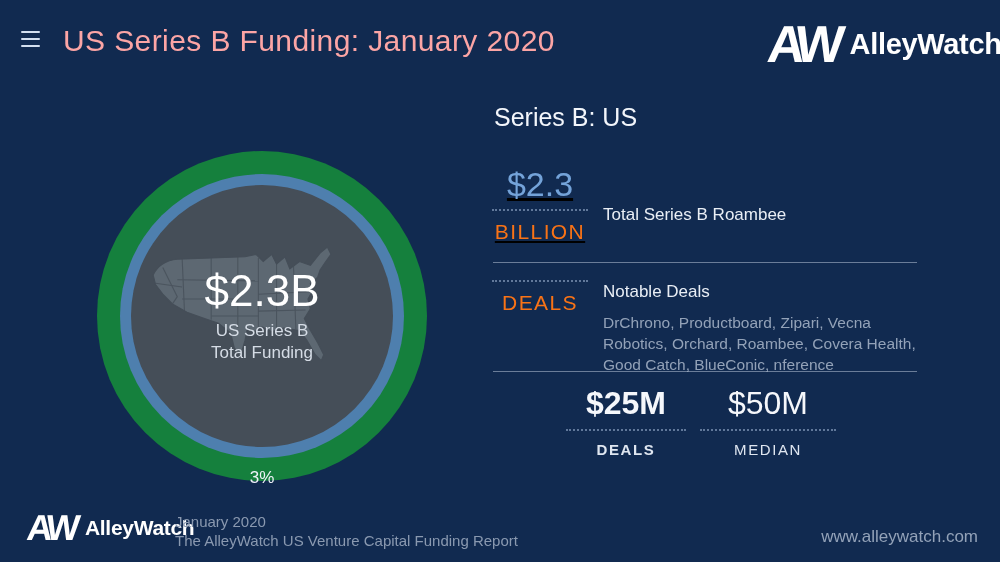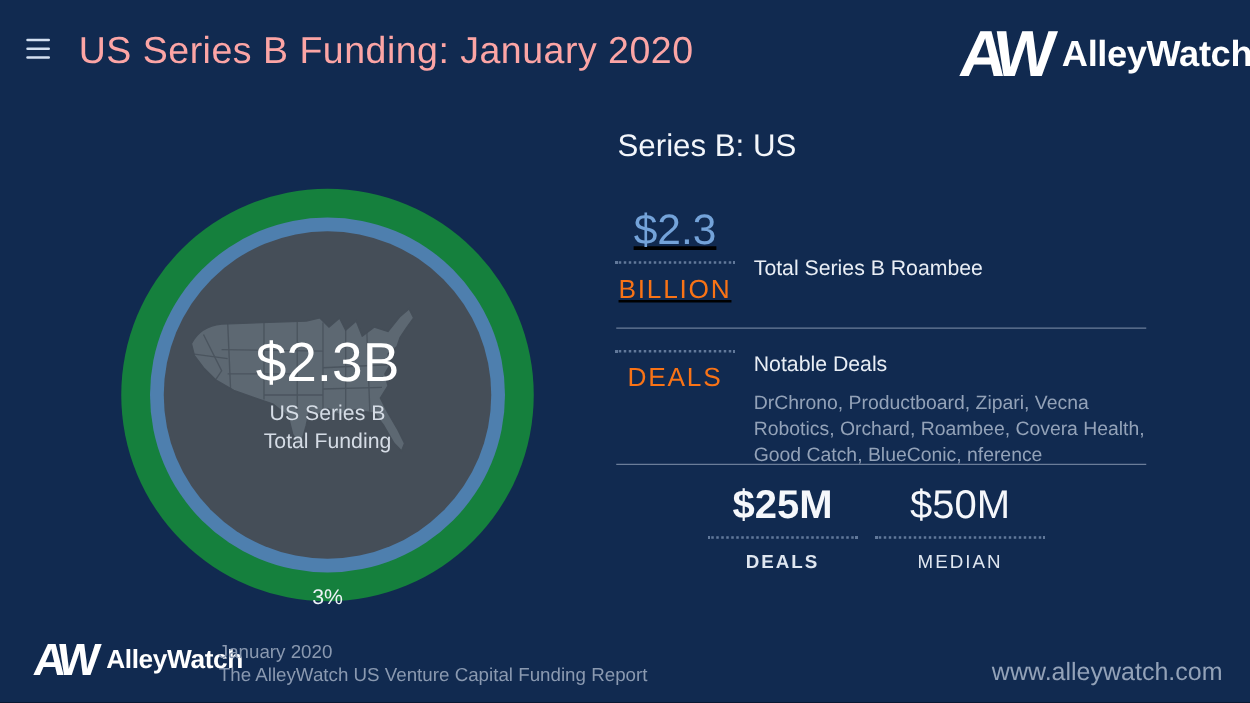--- a/index.html
+++ b/index.html
@@ -47,21 +47,21 @@
   .sum-1 { left:566px; width:120px;font-weight:bold; }
   .sum-2 { left:700px; width:136px; }
   .sum-value { font-size:32px; color:#f5f7fb; line-height:1.1; }
   .sum-label { font-size:15px; color:#dfe6f0; letter-spacing:1.6px; margin-top:10px; }
   .sumstat .dotline { margin-top:8px; }
   
   .logo-footer { left:27px; top:510px; }
   .logo-footer .monogram { font-size:36px; }
   .logo-footer .wordmark { font-size:21px; }
   .footer-text { position:absolute; left:175px; top:512px; font-size:15px; line-height:19px; color:#8a99b0; }
-  .website { position:absolute; right:22px; top:527px; font-size:20px; color:#93a2b8; }
+  .website { position:absolute; right:22px; top:527px; font-size:17px; color:#93a2b8; }
 </style>
 </head>
 <body>
 
 <div class="slide">
 
   <div class="hamburger">
     <span></span>
     <span></span>
     <span></span>

